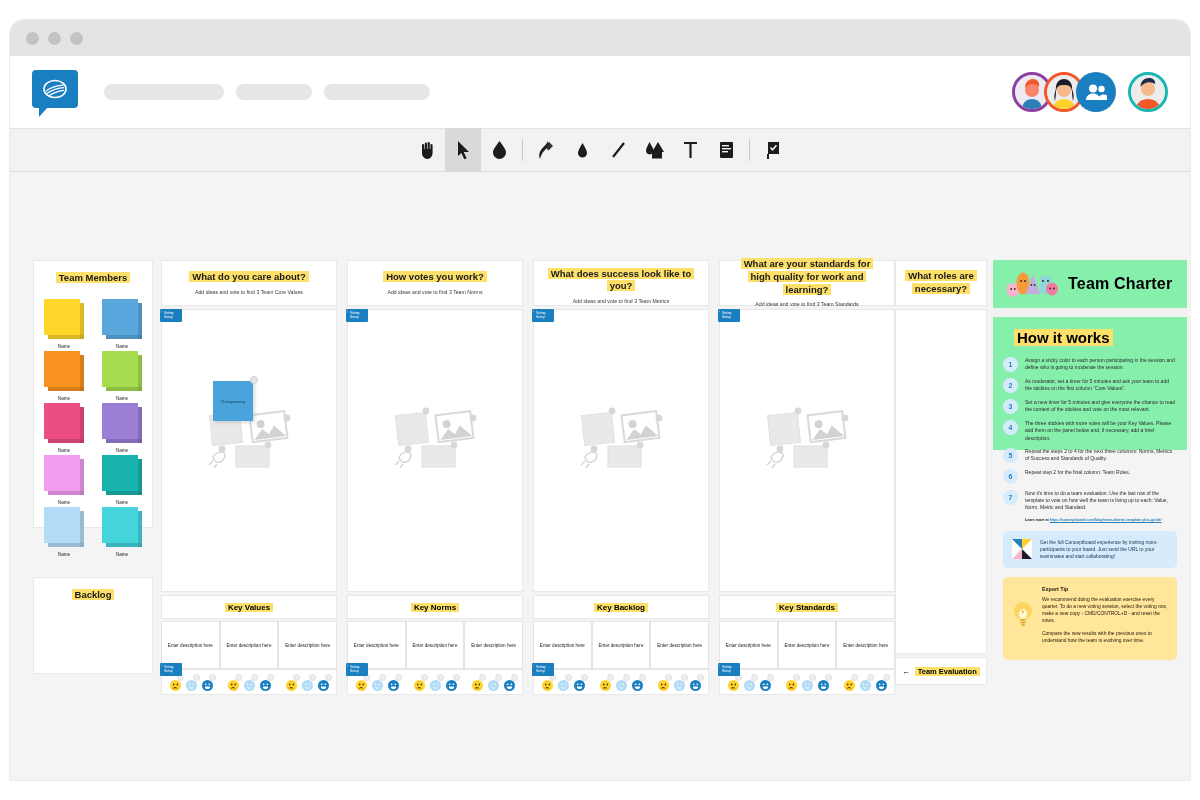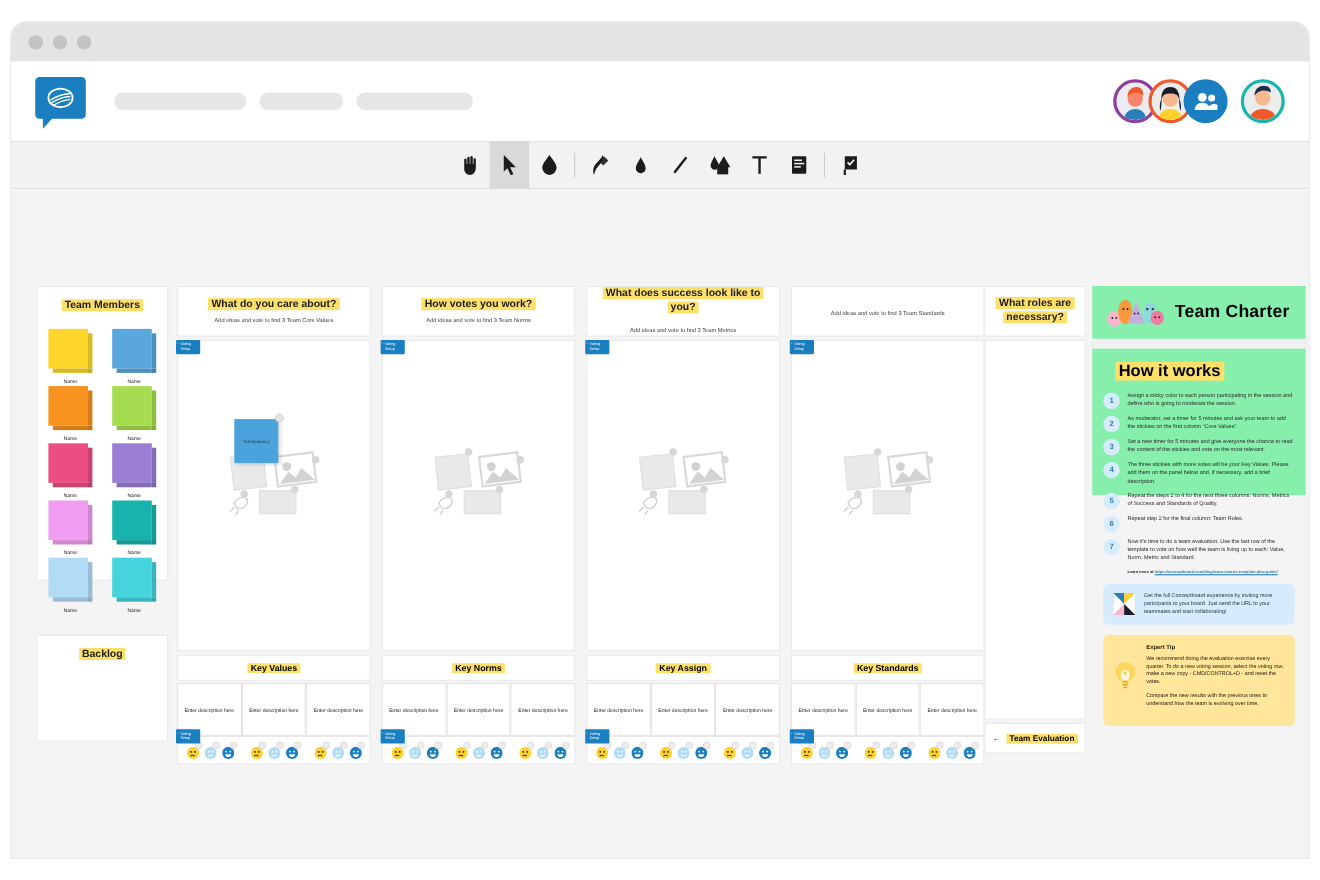--- a/index.html
+++ b/index.html
@@ -658,21 +658,21 @@
               </svg><span class="dotv"></span></span>
             <span class="emo"><svg width="11" height="11" viewBox="0 0 11 11">
                 <circle cx="5.5" cy="5.5" r="5.5" fill="#1a7fc1"></circle>
                 <rect x="2.9" y="3.6" width="1.5" height="1.4" fill="#fff"></rect>
                 <rect x="6.6" y="3.6" width="1.5" height="1.4" fill="#fff"></rect>
                 <path d="M2.8 6.6h5.4c0 1.6-1.2 2.6-2.7 2.6S2.8 8.2 2.8 6.6z" fill="#fff"></path>
               </svg><span class="dotv"></span></span>
           </div>
         </div>
         <div class="vote-badge" style="left: 336px; top: 491px;"><span class="chev">‹</span><span>Voting Setup</span></div>
-        <div class="panel" style="left: 523px; top: 88px; width: 176px; height: 46px; display: flex; flex-direction: column; align-items: center; justify-content: space-between; padding: 0px 12px;">
+        <div class="panel" style="left: 523px; top: 88px; width: 176px; height: 46px; display: flex; flex-direction: column; align-items: center; justify-content: flex-end; padding: 0px 12px;">
           <div class="hdr-title"><span class="hl">What does success look like to you?</span></div>
           <div class="hdr-sub">Add ideas and vote to find 3 Team Metrics</div>
         </div>
         <div class="panel" style="left: 523px; top: 137px; width: 176px; height: 283px; overflow: visible;">
           <div class="ph" style="left:46px; top:95px;"><svg width="84" height="66" viewBox="0 0 84 66">
               <g fill="#e8e8e8" stroke="#dcdcdc">
                 <rect x="3" y="9" width="30" height="30" transform="rotate(-6 18 24)"></rect>
                 <rect x="28" y="41" width="33" height="21"></rect>
               </g>
               <g transform="rotate(-7 62 22)">
@@ -687,21 +687,21 @@
               <g fill="#d4d4d4">
                 <circle cx="32" cy="6" r="3.4"></circle>
                 <circle cx="14" cy="44" r="3.4"></circle>
                 <circle cx="79" cy="13" r="3.4"></circle>
                 <circle cx="60" cy="40" r="3.4"></circle>
               </g>
             </svg></div>
         </div>
         <div class="vote-badge" style="left: 522px; top: 137px;"><span class="chev">‹</span><span>Voting Setup</span></div>
         <div class="panel" style="left: 523px; top: 423px; width: 176px; height: 24px; display: flex; align-items: center; justify-content: center;">
-          <div class="key-title"><span class="hl">Key Assign</span></div>
+          <div class="key-title"><span class="hl">Key Backlog</span></div>
         </div>
         <div class="desc-cell" style="position: absolute; left: 523px; top: 449px; width: 58.6667px; height: 48px;">
           <span>Enter description here</span>
         </div>
         <div class="desc-cell" style="position: absolute; left: 581.667px; top: 449px; width: 58.6667px; height: 48px;">
           <span>Enter description here</span>
         </div>
         <div class="desc-cell" style="position: absolute; left: 640.333px; top: 449px; width: 58.6667px; height: 48px;">
           <span>Enter description here</span>
         </div>
@@ -762,20 +762,21 @@
             <span class="emo"><svg width="11" height="11" viewBox="0 0 11 11">
                 <circle cx="5.5" cy="5.5" r="5.5" fill="#1a7fc1"></circle>
                 <rect x="2.9" y="3.6" width="1.5" height="1.4" fill="#fff"></rect>
                 <rect x="6.6" y="3.6" width="1.5" height="1.4" fill="#fff"></rect>
                 <path d="M2.8 6.6h5.4c0 1.6-1.2 2.6-2.7 2.6S2.8 8.2 2.8 6.6z" fill="#fff"></path>
               </svg><span class="dotv"></span></span>
           </div>
         </div>
         <div class="vote-badge" style="left: 522px; top: 491px;"><span class="chev">‹</span><span>Voting Setup</span></div>
         <div class="panel" style="left: 709px; top: 88px; width: 176px; height: 46px; display: flex; flex-direction: column; align-items: center; justify-content: center; padding: 0px 12px;">
+          <div class="hdr-title"><span class="hl">What are your standards for high quality for work and learning?</span></div>
           <div class="hdr-sub">Add ideas and vote to find 3 Team Standards</div>
         </div>
         <div class="panel" style="left: 709px; top: 137px; width: 176px; height: 283px; overflow: visible;">
           <div class="ph" style="left:46px; top:95px;"><svg width="84" height="66" viewBox="0 0 84 66">
               <g fill="#e8e8e8" stroke="#dcdcdc">
                 <rect x="3" y="9" width="30" height="30" transform="rotate(-6 18 24)"></rect>
                 <rect x="28" y="41" width="33" height="21"></rect>
               </g>
               <g transform="rotate(-7 62 22)">
                 <rect x="43" y="8" width="35" height="27" fill="#fff" stroke="#d6d6d6" stroke-width="2"></rect>

